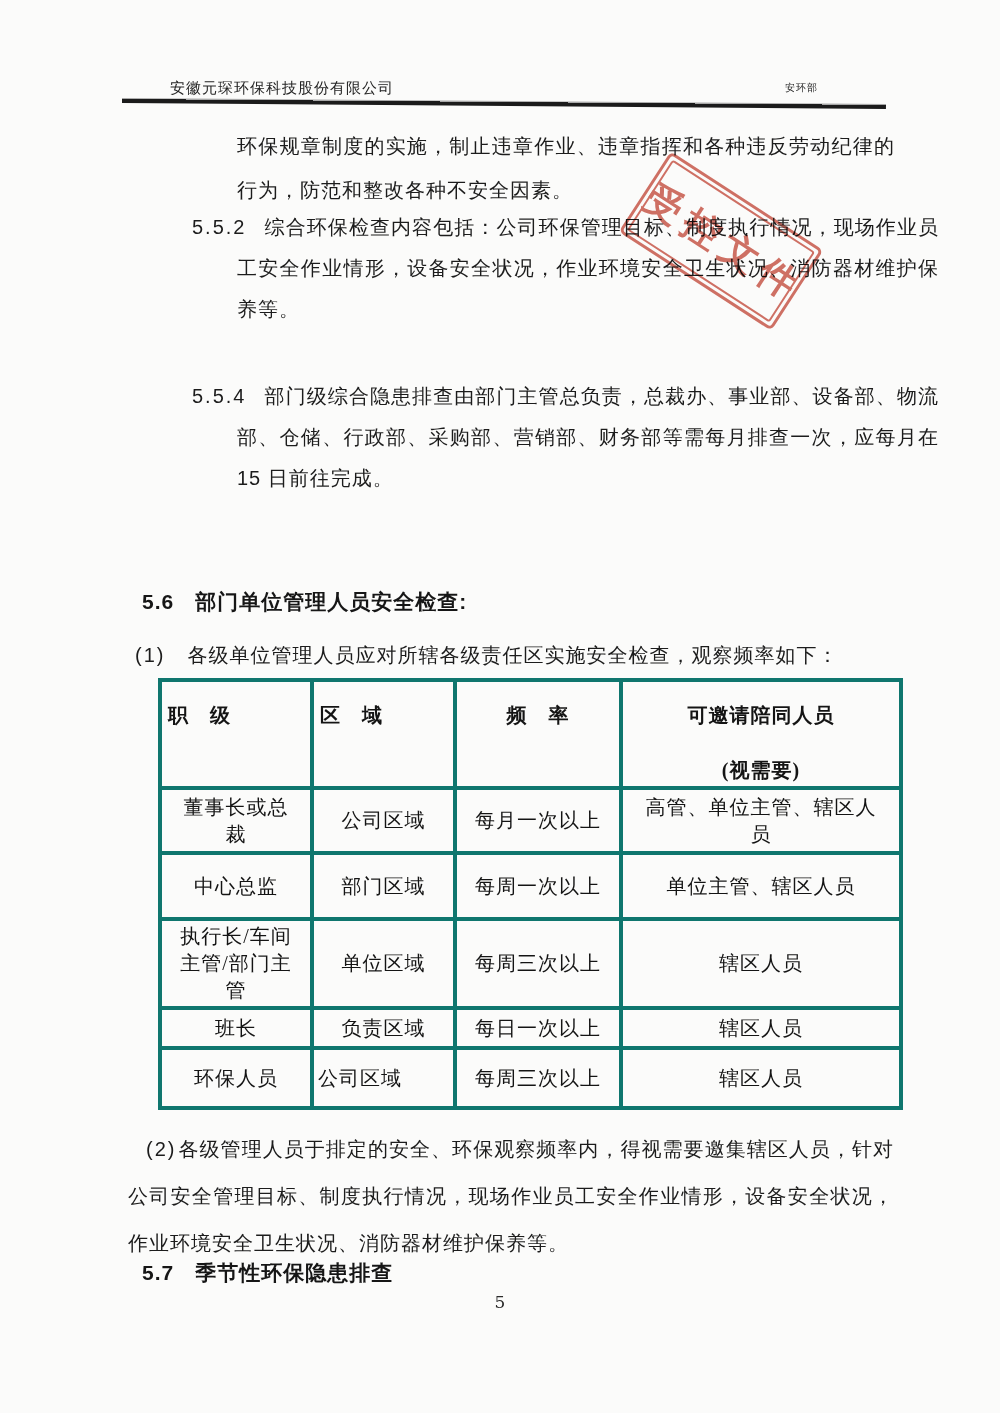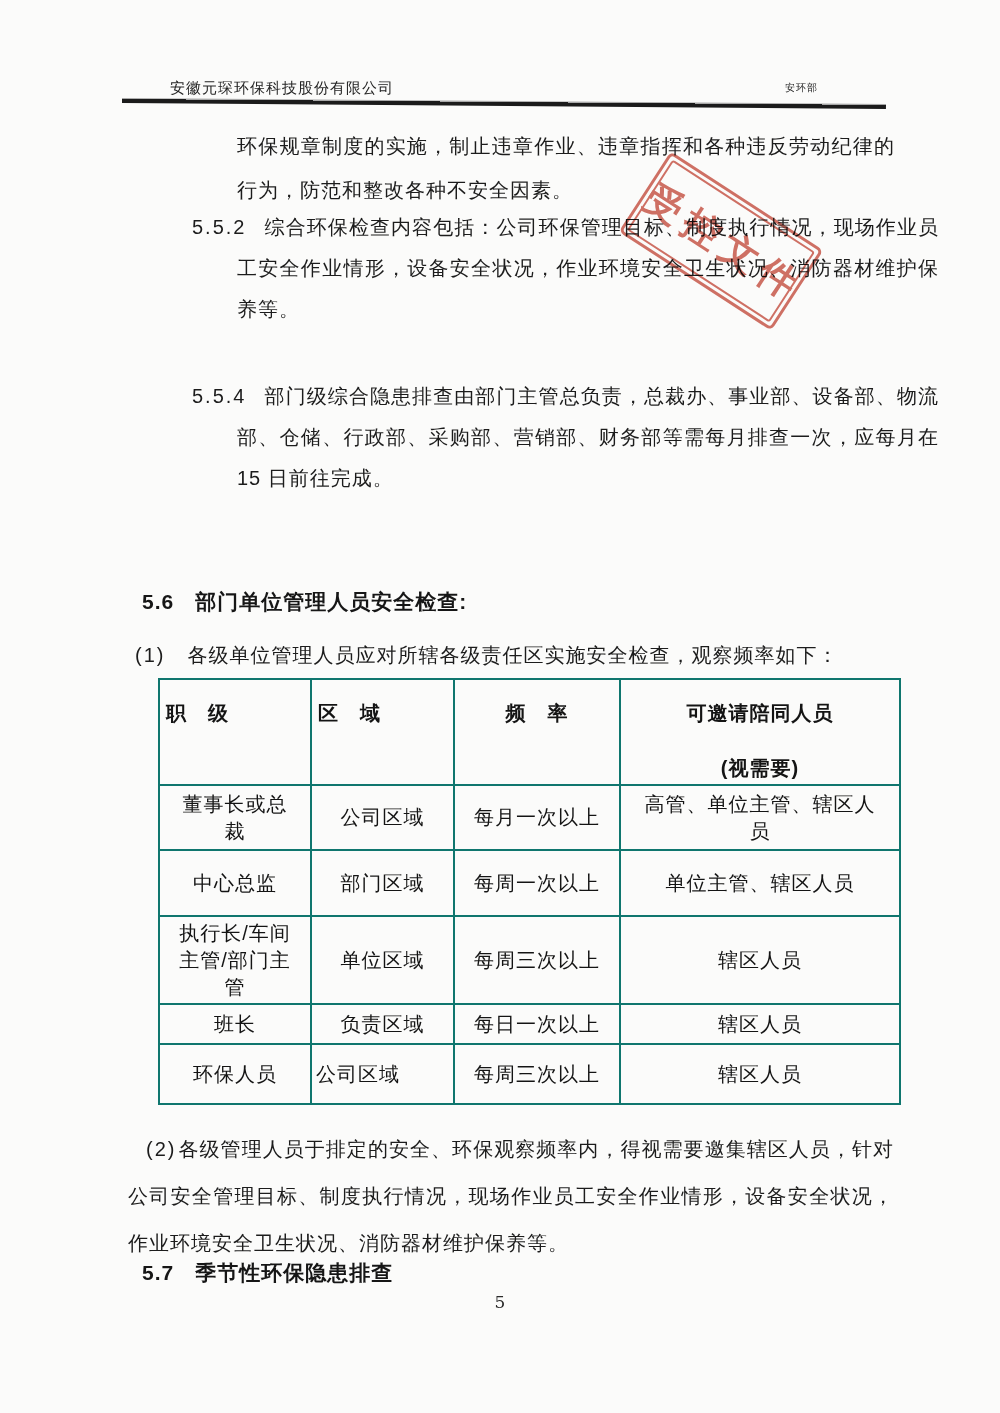--- a/index.html
+++ b/index.html
@@ -40,23 +40,23 @@
   .note2{left:128px;top:1126px;width:766px;line-height:47px;text-indent:18px;}
   .note2 .num{margin-right:2px;}
 
   
   table.freq{
     position:absolute;left:158px;top:678px;
     border-collapse:collapse;table-layout:fixed;
     font-size:20px;letter-spacing:1px;color:#141414;
   }
   table.freq td{
-    border:2px solid #0f766e;
+    border:4px solid #0f766e;
     text-align:center;vertical-align:middle;
-    padding:2px 16px;overflow:hidden;
+    padding:2px 16px;overflow:hidden;font-family:Liberation Serif, serif;
   }
   table.freq tr.hdr td{vertical-align:top;padding-top:20px;font-weight:bold;}
   table.freq tr.hdr td.al-left{text-align:left;padding-left:6px;}
   table.freq td.cell-left{text-align:left;padding-left:4px;}
   .hdr-sub{margin-top:28px;font-weight:bold;}
 
   
   .stamp{
     position:absolute;left:630px;top:193px;width:182px;height:96px;
     transform:rotate(33deg);

